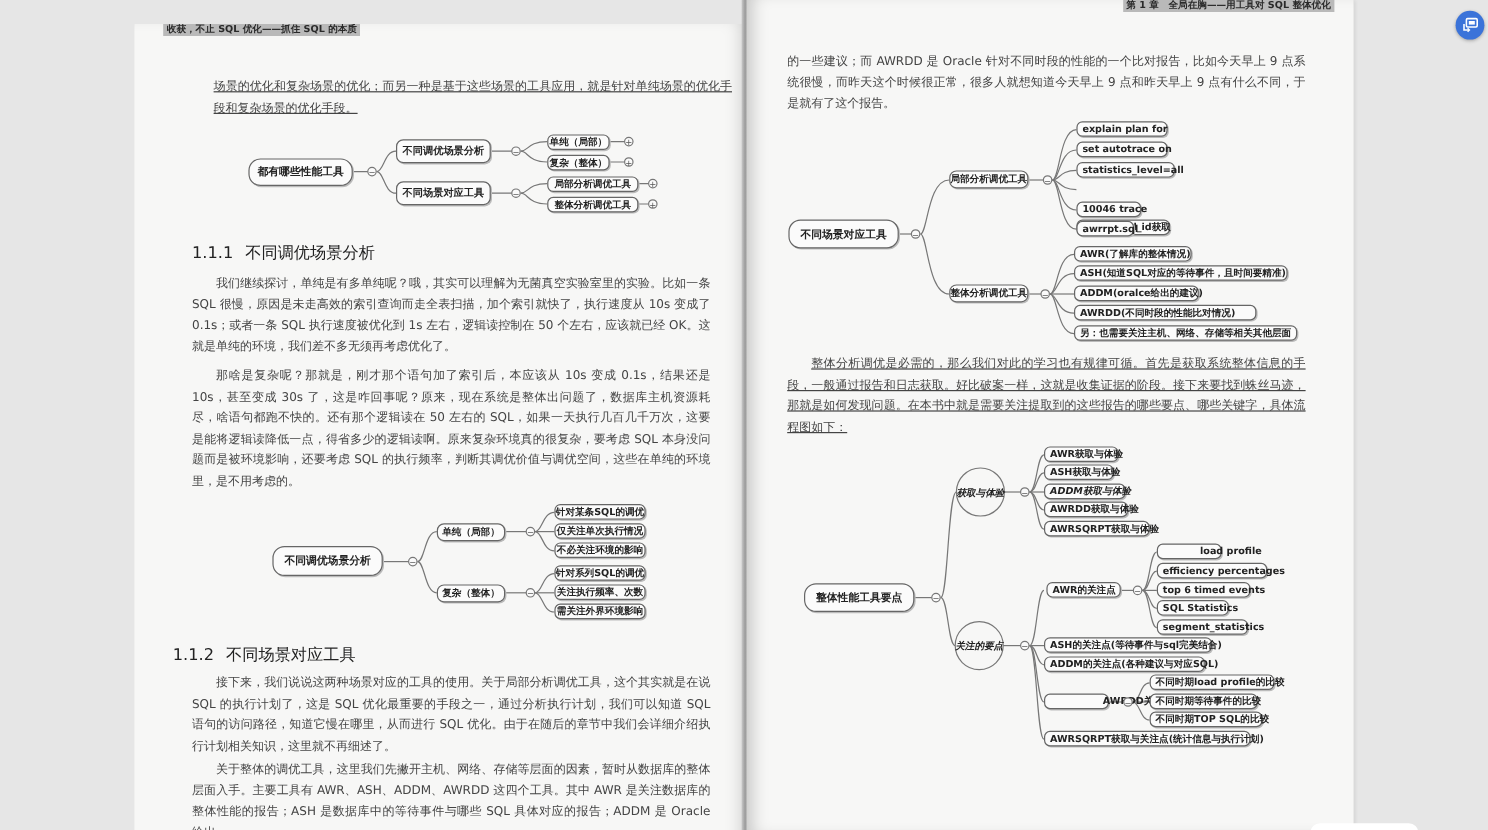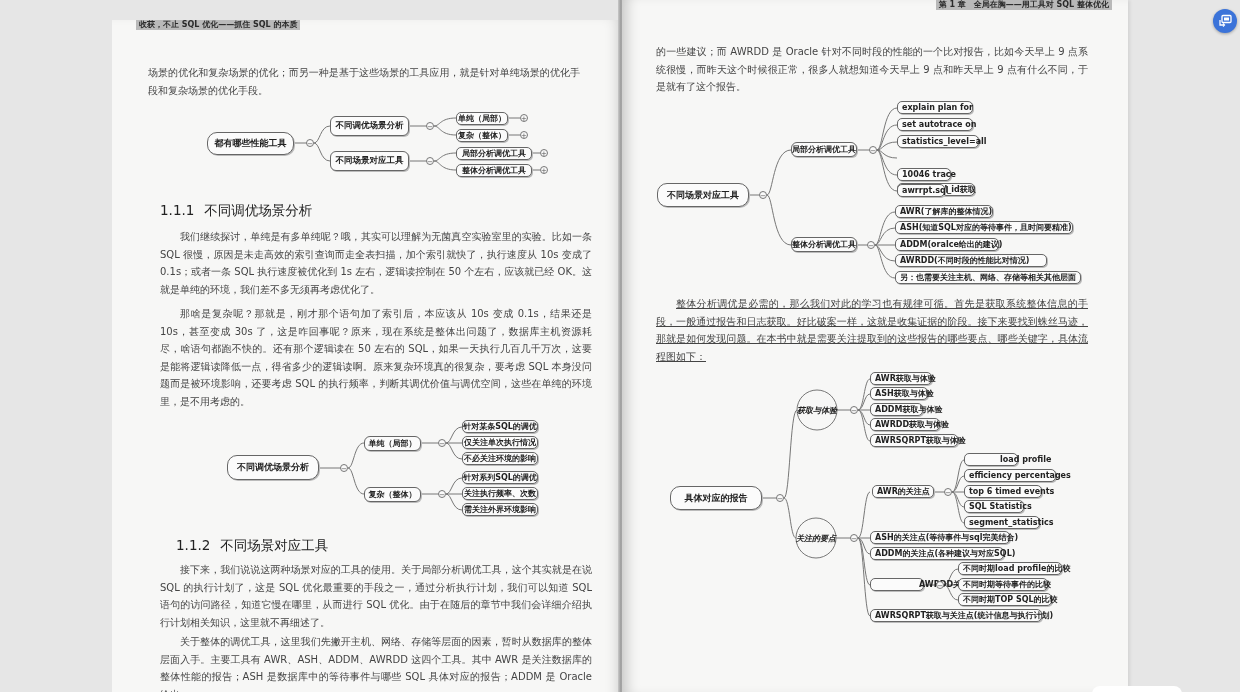--- a/index.html
+++ b/index.html
@@ -59,21 +59,21 @@
   .bottom-tab {
     position:absolute; left:1092px; top:686px; width:90px; height:12px; background:#fff; border-radius:8px 8px 0 0;
   }
 </style>
 </head>
 <body>
 
 <div class="page" id="left-page">
   <div class="running-head">收获，不止 SQL 优化——抓住 SQL 的本质</div>
 
-  <p class="para noindent" style="left:36px; top:44px; width:432px;">场景的优化和复杂场景的优化；而另一种是基于这些场景的工具应用，就是针对单纯场景的优化手段和复杂场景的优化手段。</p>
+  <p class="para noindent" style="left:66px; top:44px; width:432px;text-decoration:underline;">场景的优化和复杂场景的优化；而另一种是基于这些场景的工具应用，就是针对单纯场景的优化手段和复杂场景的优化手段。</p>
 
   <div class="mm" style="left:90px; top:88px; width:360px; height:72px;">
     <svg width="360" height="72">
       <g fill="none" stroke="#777" stroke-width="1">
         <path d="M92 35 H108"></path>
         <path d="M112 35 C118 35 118 18 128 18"></path>
         <path d="M112 35 C118 35 118 53 128 53"></path>
         <path d="M207 18 H226"></path>
         <path d="M232 18 C238 18 238 10 254 10"></path>
         <path d="M232 18 C238 18 238 27 254 27"></path>
@@ -131,21 +131,21 @@
     <div class="toggle" style="left:216px; top:21px;">−</div>
     <div class="toggle" style="left:216px; top:72px;">−</div>
     <div class="node leaf" style="left:240px; top:2px; width:76px;">针对某条SQL的调优</div>
     <div class="node leaf" style="left:240px; top:18px; width:76px;">仅关注单次执行情况</div>
     <div class="node leaf" style="left:240px; top:34px; width:76px;">不必关注环境的影响</div>
     <div class="node leaf" style="left:240px; top:53px; width:76px;">针对系列SQL的调优</div>
     <div class="node leaf" style="left:240px; top:69px; width:76px;">关注执行频率、次数</div>
     <div class="node leaf" style="left:240px; top:85px; width:76px;">需关注外界环境影响</div>
   </div>
 
-  <h2 class="heading" style="left:64px; top:517px;">
+  <h2 class="heading" style="left:32px; top:517px;">
     <span class="num">1.1.2</span><span>不同场景对应工具</span>
   </h2>
   <p class="para" style="left:48px; top:613px; width:432px;">关于整体的调优工具，这里我们先撇开主机、网络、存储等层面的因素，暂时从数据库的整体层面入手。主要工具有 AWR、ASH、ADDM、AWRDD 这四个工具。其中 AWR 是关注数据库的整体性能的报告；ASH 是数据库中的等待事件与哪些 SQL 具体对应的报告；ADDM 是 Oracle 给出</p>
   <p class="para" style="left:48px; top:541px; width:432px;">接下来，我们说说这两种场景对应的工具的使用。关于局部分析调优工具，这个其实就是在说 SQL 的执行计划了，这是 SQL 优化最重要的手段之一，通过分析执行计划，我们可以知道 SQL 语句的访问路径，知道它慢在哪里，从而进行 SQL 优化。由于在随后的章节中我们会详细介绍执行计划相关知识，这里就不再细述了。</p>
 </div>
 
 <div class="spine"></div>
 
 <div class="page" id="right-page">
   <div class="running-head">第 1 章　全局在胸——用工具对 SQL 整体优化</div>
@@ -219,30 +219,30 @@
         <path d="M282 124 C288 124 288 108 294 108"></path>
         <path d="M282 124 H294"></path>
         <path d="M282 124 C288 124 288 139 294 139"></path>
         <path d="M282 124 C288 124 288 155 294 155"></path>
         <path d="M254 217 H268"></path>
         <path d="M274 217 C280 217 280 201 288 201"></path>
         <path d="M274 217 H288"></path>
         <path d="M274 217 C280 217 280 232 288 232"></path>
       </g>
     </svg>
-    <div class="node root" style="left:0px; top:118px; width:92px; height:24px;">具体对应的报告</div>
+    <div class="node root" style="left:0px; top:118px; width:92px; height:24px;">整体性能工具要点</div>
     <div class="toggle" style="left:106px; top:126px;">−</div>
     <div class="node circle" style="left:127px; top:22px; width:40px; height:40px; border:none;">获取与体验</div>
     <div class="node circle" style="left:126px; top:150px; width:40px; height:40px; border:none;">关注的要点</div>
     <div class="toggle" style="left:180px; top:38px;">−</div>
     <div class="toggle" style="left:180px; top:166px;">−</div>
 
     <div class="node leaf" style="left:200px; top:4px; width:62px; justify-content:flex-start;">AWR获取与体验</div>
     <div class="node leaf" style="left:200px; top:19px; width:58px; justify-content:flex-start;">ASH获取与体验</div>
-    <div class="node leaf" style="left:200px; top:35px; width:53px; justify-content:flex-start;">ADDM获取与体验</div>
+    <div class="node leaf" style="left:200px; top:35px; width:68px; justify-content:flex-start;font-style:italic;">ADDM获取与体验</div>
     <div class="node leaf" style="left:200px; top:50px; width:70px; justify-content:flex-start;">AWRDD获取与体验</div>
     <div class="node leaf" style="left:200px; top:66px; width:88px; justify-content:flex-start;">AWRSQRPT获取与体验</div>
 
     <div class="node leaf" style="left:202px; top:117px; width:62px; justify-content:flex-start;">AWR的关注点</div>
     <div class="toggle" style="left:274px; top:120px;">−</div>
     <div class="node leaf" style="left:294px; top:85px; width:54px; justify-content:flex-start;padding-left:35px;">load profile</div>
     <div class="node leaf" style="left:294px; top:101px; width:92px; justify-content:flex-start;">efficiency percentages</div>
     <div class="node leaf" style="left:294px; top:117px; width:78px; justify-content:flex-start;">top 6 timed events</div>
     <div class="node leaf" style="left:294px; top:132px; width:60px; justify-content:flex-start;">SQL Statistics</div>
     <div class="node leaf" style="left:294px; top:148px; width:76px; justify-content:flex-start;">segment_statistics</div>

